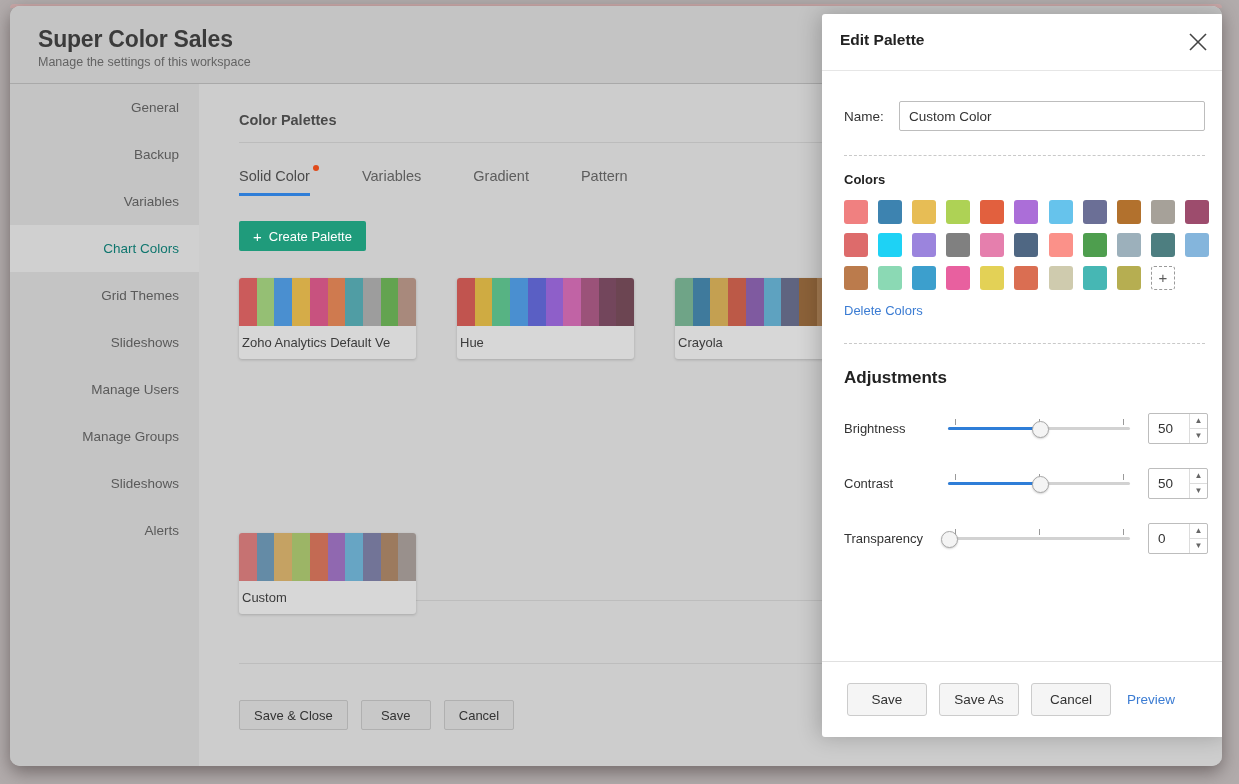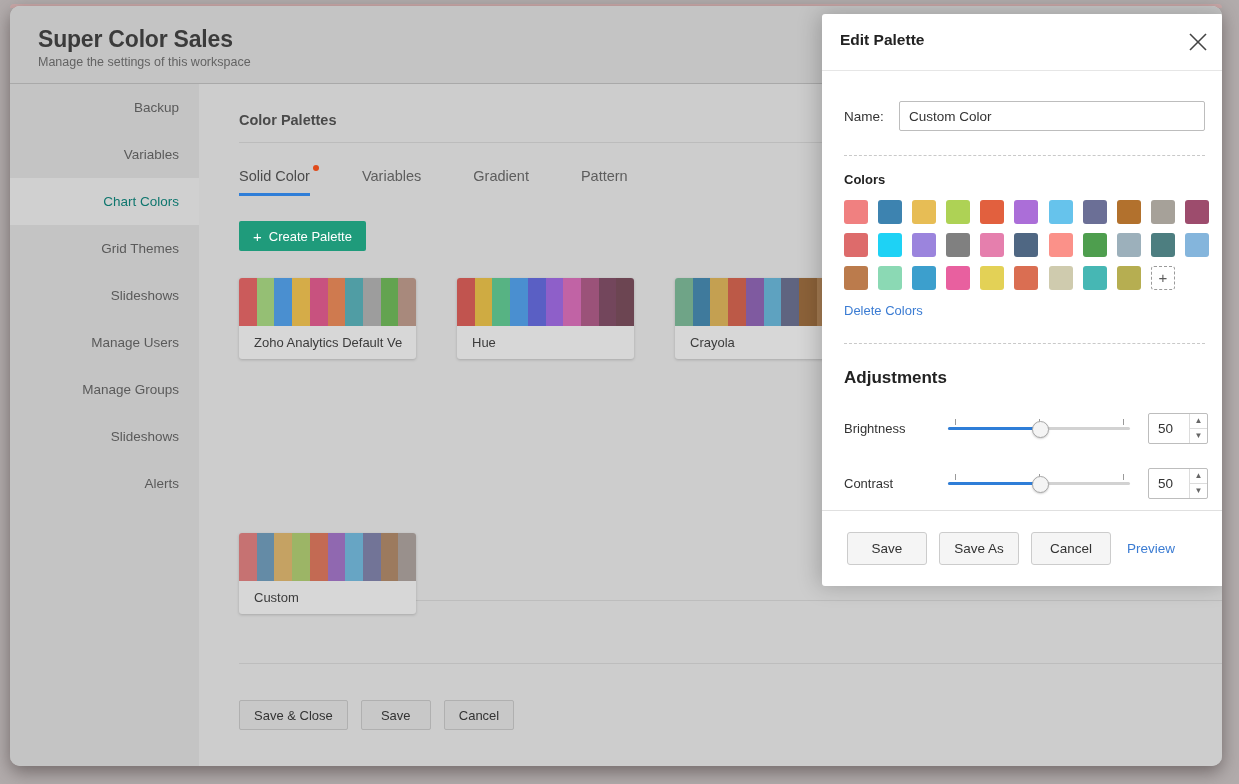--- a/index.html
+++ b/index.html
@@ -205,21 +205,21 @@
     width: 100%;
   }
   .pal-strip > i {
     display: block;
     flex: 1 1 0;
     height: 100%;
   }
   .pal-name {
     height: 33px;
     line-height: 33px;
-    padding-left: 15px;
+    padding-left: 3px;
     font-size: 13px;
     color: #3b3b3b;
     white-space: nowrap;
     overflow: hidden;
   }
 
   
   #custom-head {
     position: absolute;
     left: 40px;
@@ -271,21 +271,21 @@
     cursor: pointer;
     font-family: "Liberation Sans", sans-serif;
   }
 
   
   #dialog {
     position: absolute;
     left: 812px;
     top: 8px;
     width: 405px;
-    height: 572px;
+    height: 723px;
     background: #ffffff;
     border-radius: 3px;
     box-shadow: -3px 0 22px rgba(0,0,0,0.22);
     z-index: 30;
     overflow: hidden;
   }
   #dlg-header {
     position: relative;
     height: 56px;
     border-bottom: 1px solid #e6e6e6;
@@ -523,20 +523,21 @@
 <div id="frame-accent"></div>
 
 <div id="app-frame">
 
   <div id="ws-header">
     <div id="ws-title">Super Color Sales</div>
     <div id="ws-subtitle">Manage the settings of this workspace</div>
   </div>
 
   <div id="sidebar">
+      <div class="side-item">General</div>
       <div class="side-item">Backup</div>
       <div class="side-item">Variables</div>
       <div class="side-item active">Chart Colors</div>
       <div class="side-item">Grid Themes</div>
       <div class="side-item">Slideshows</div>
       <div class="side-item">Manage Users</div>
       <div class="side-item">Manage Groups</div>
       <div class="side-item">Slideshows</div>
       <div class="side-item">Alerts</div>
     </div>

